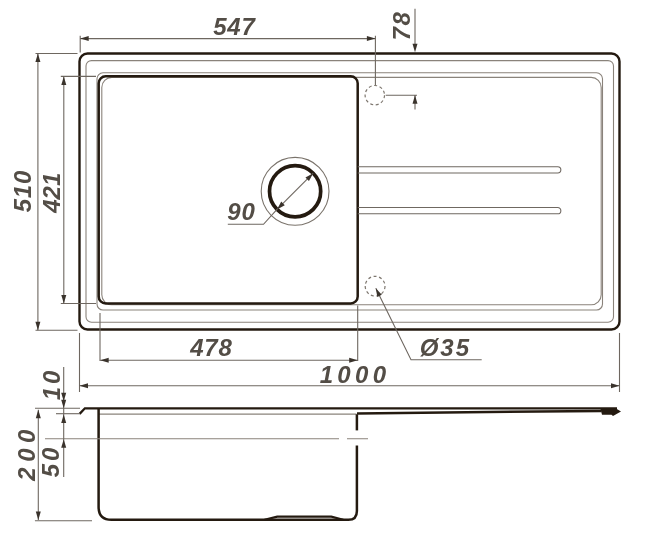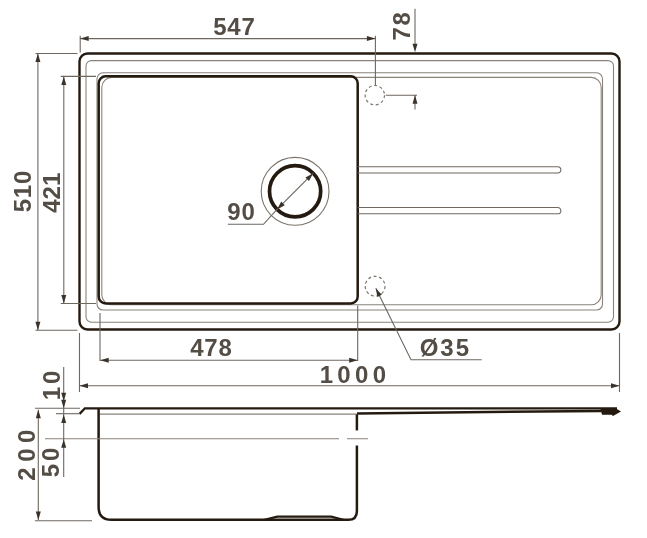--- a/index.html
+++ b/index.html
@@ -1,16 +1,16 @@
 <!DOCTYPE html>
 <html><head>
 <meta charset="utf-8">
 <style>
   html,body{margin:0;padding:0;background:#ffffff;}
-  #page{position:relative;width:647px;height:538px;background:#ffffff;overflow:hidden;}
+  #page{position:relative;width:647px;height:538px;background:#ffffff;overflow:hidden;font-style:italic;}
   svg{position:absolute;left:0;top:0;}
   text{font-family:"Liberation Sans",sans-serif;font-weight:bold;fill:#534d46;}
 </style>
 </head>
 <body>
 <div id="page">
 <svg width="647" height="538" viewBox="0 0 647 538">
   <g fill="none" stroke-linecap="butt">
 
     <rect x="79.5" y="53.5" width="540" height="276" rx="8" stroke="#241a10" stroke-width="2.4"></rect>

